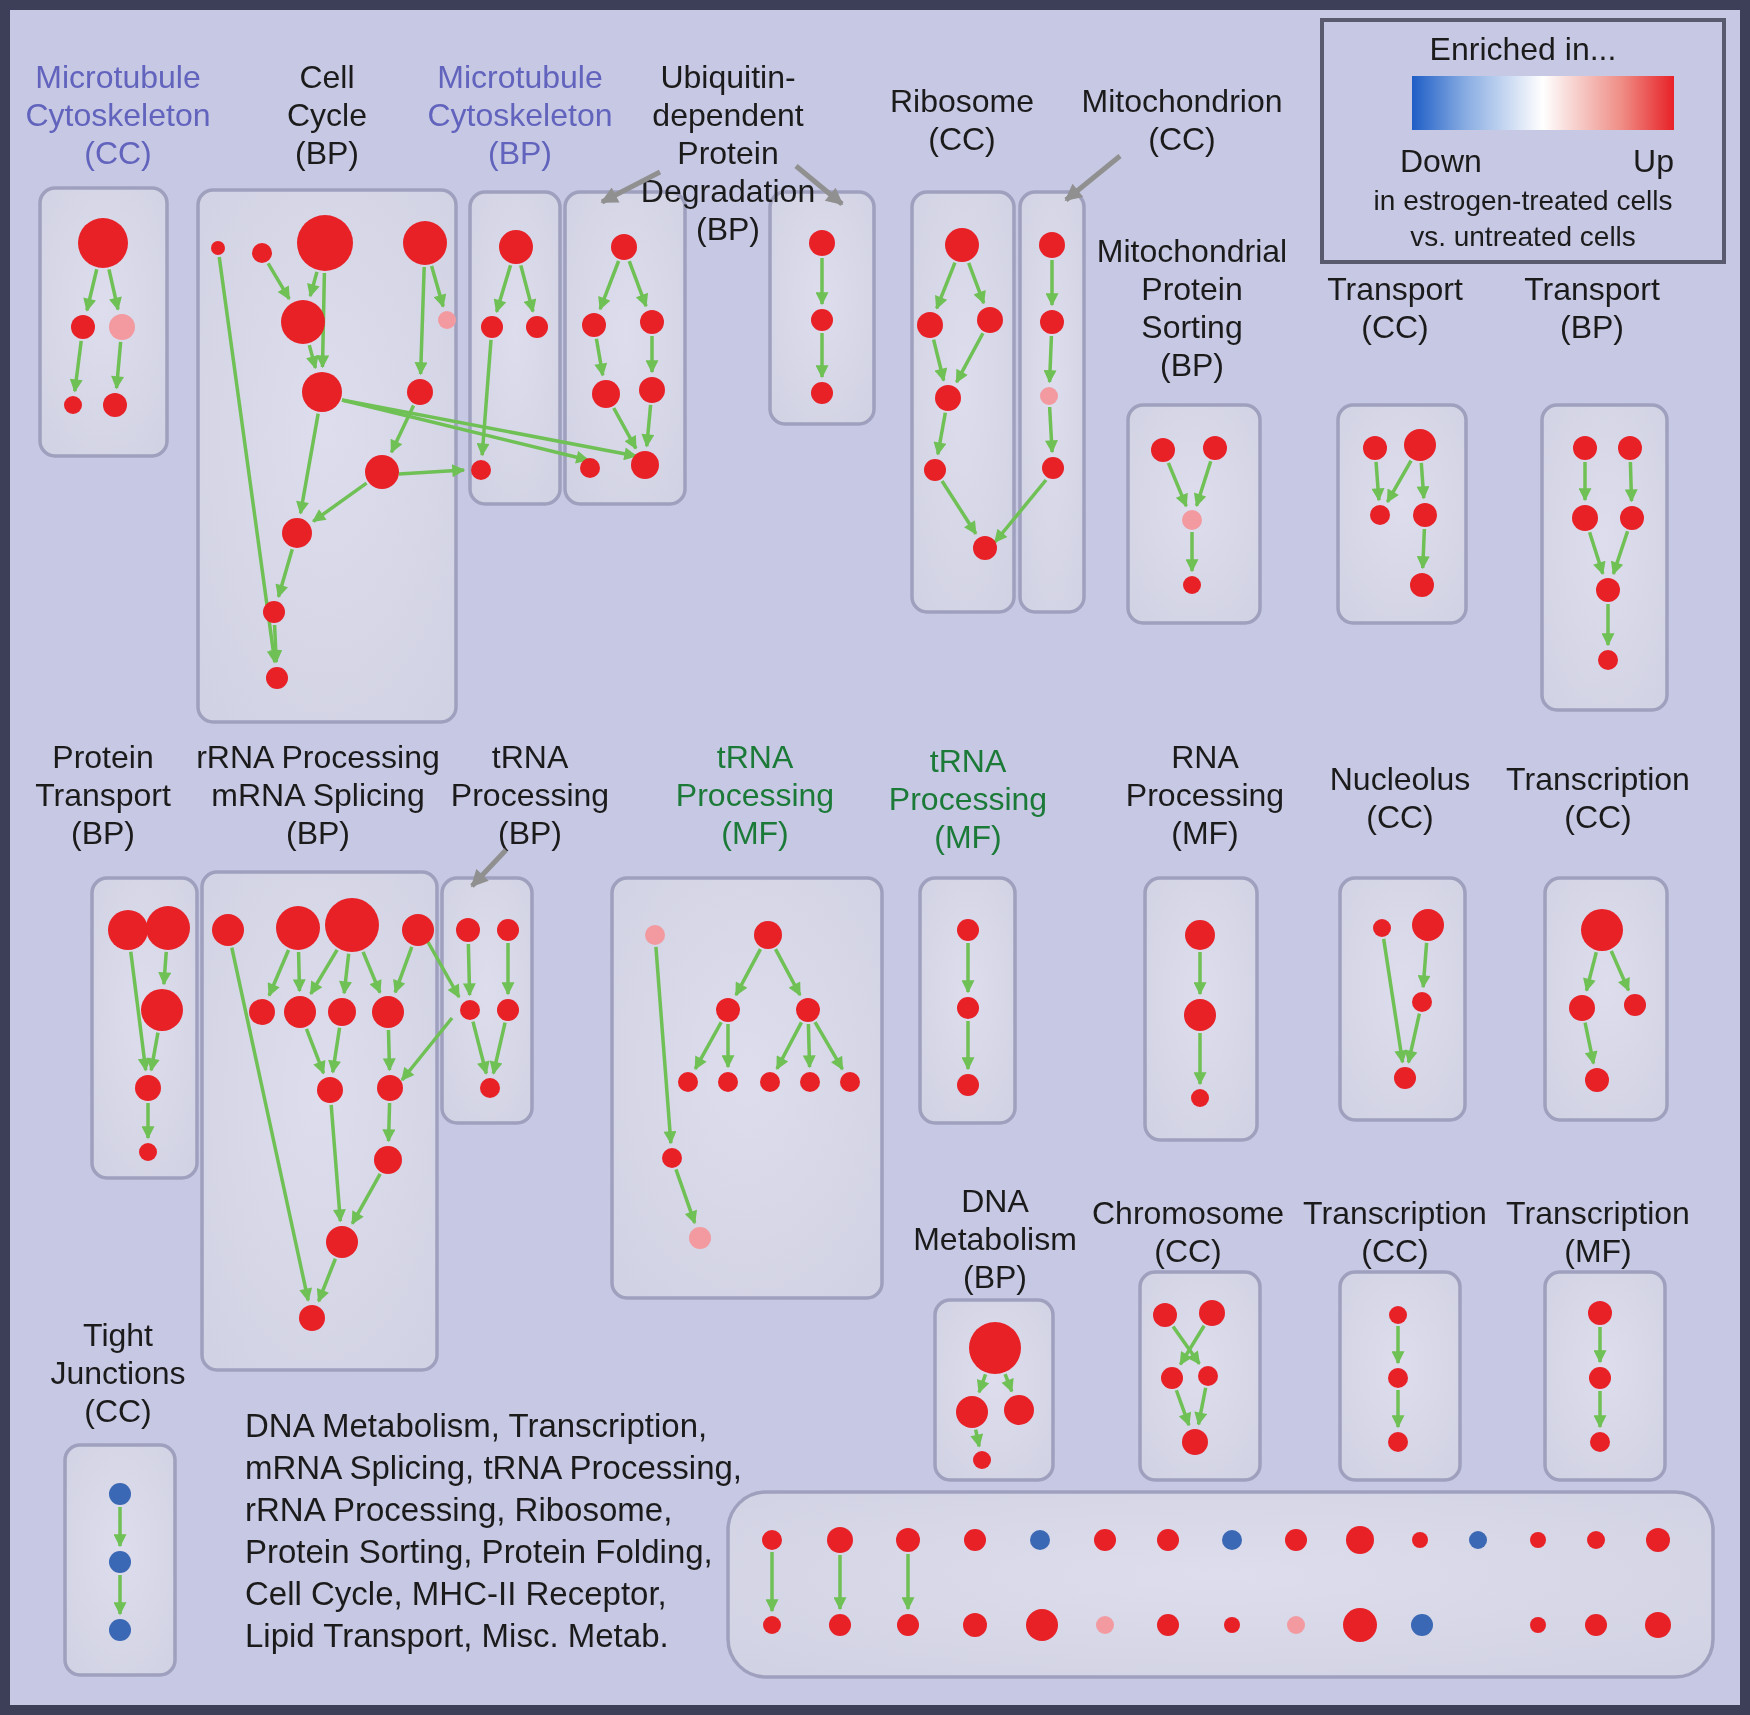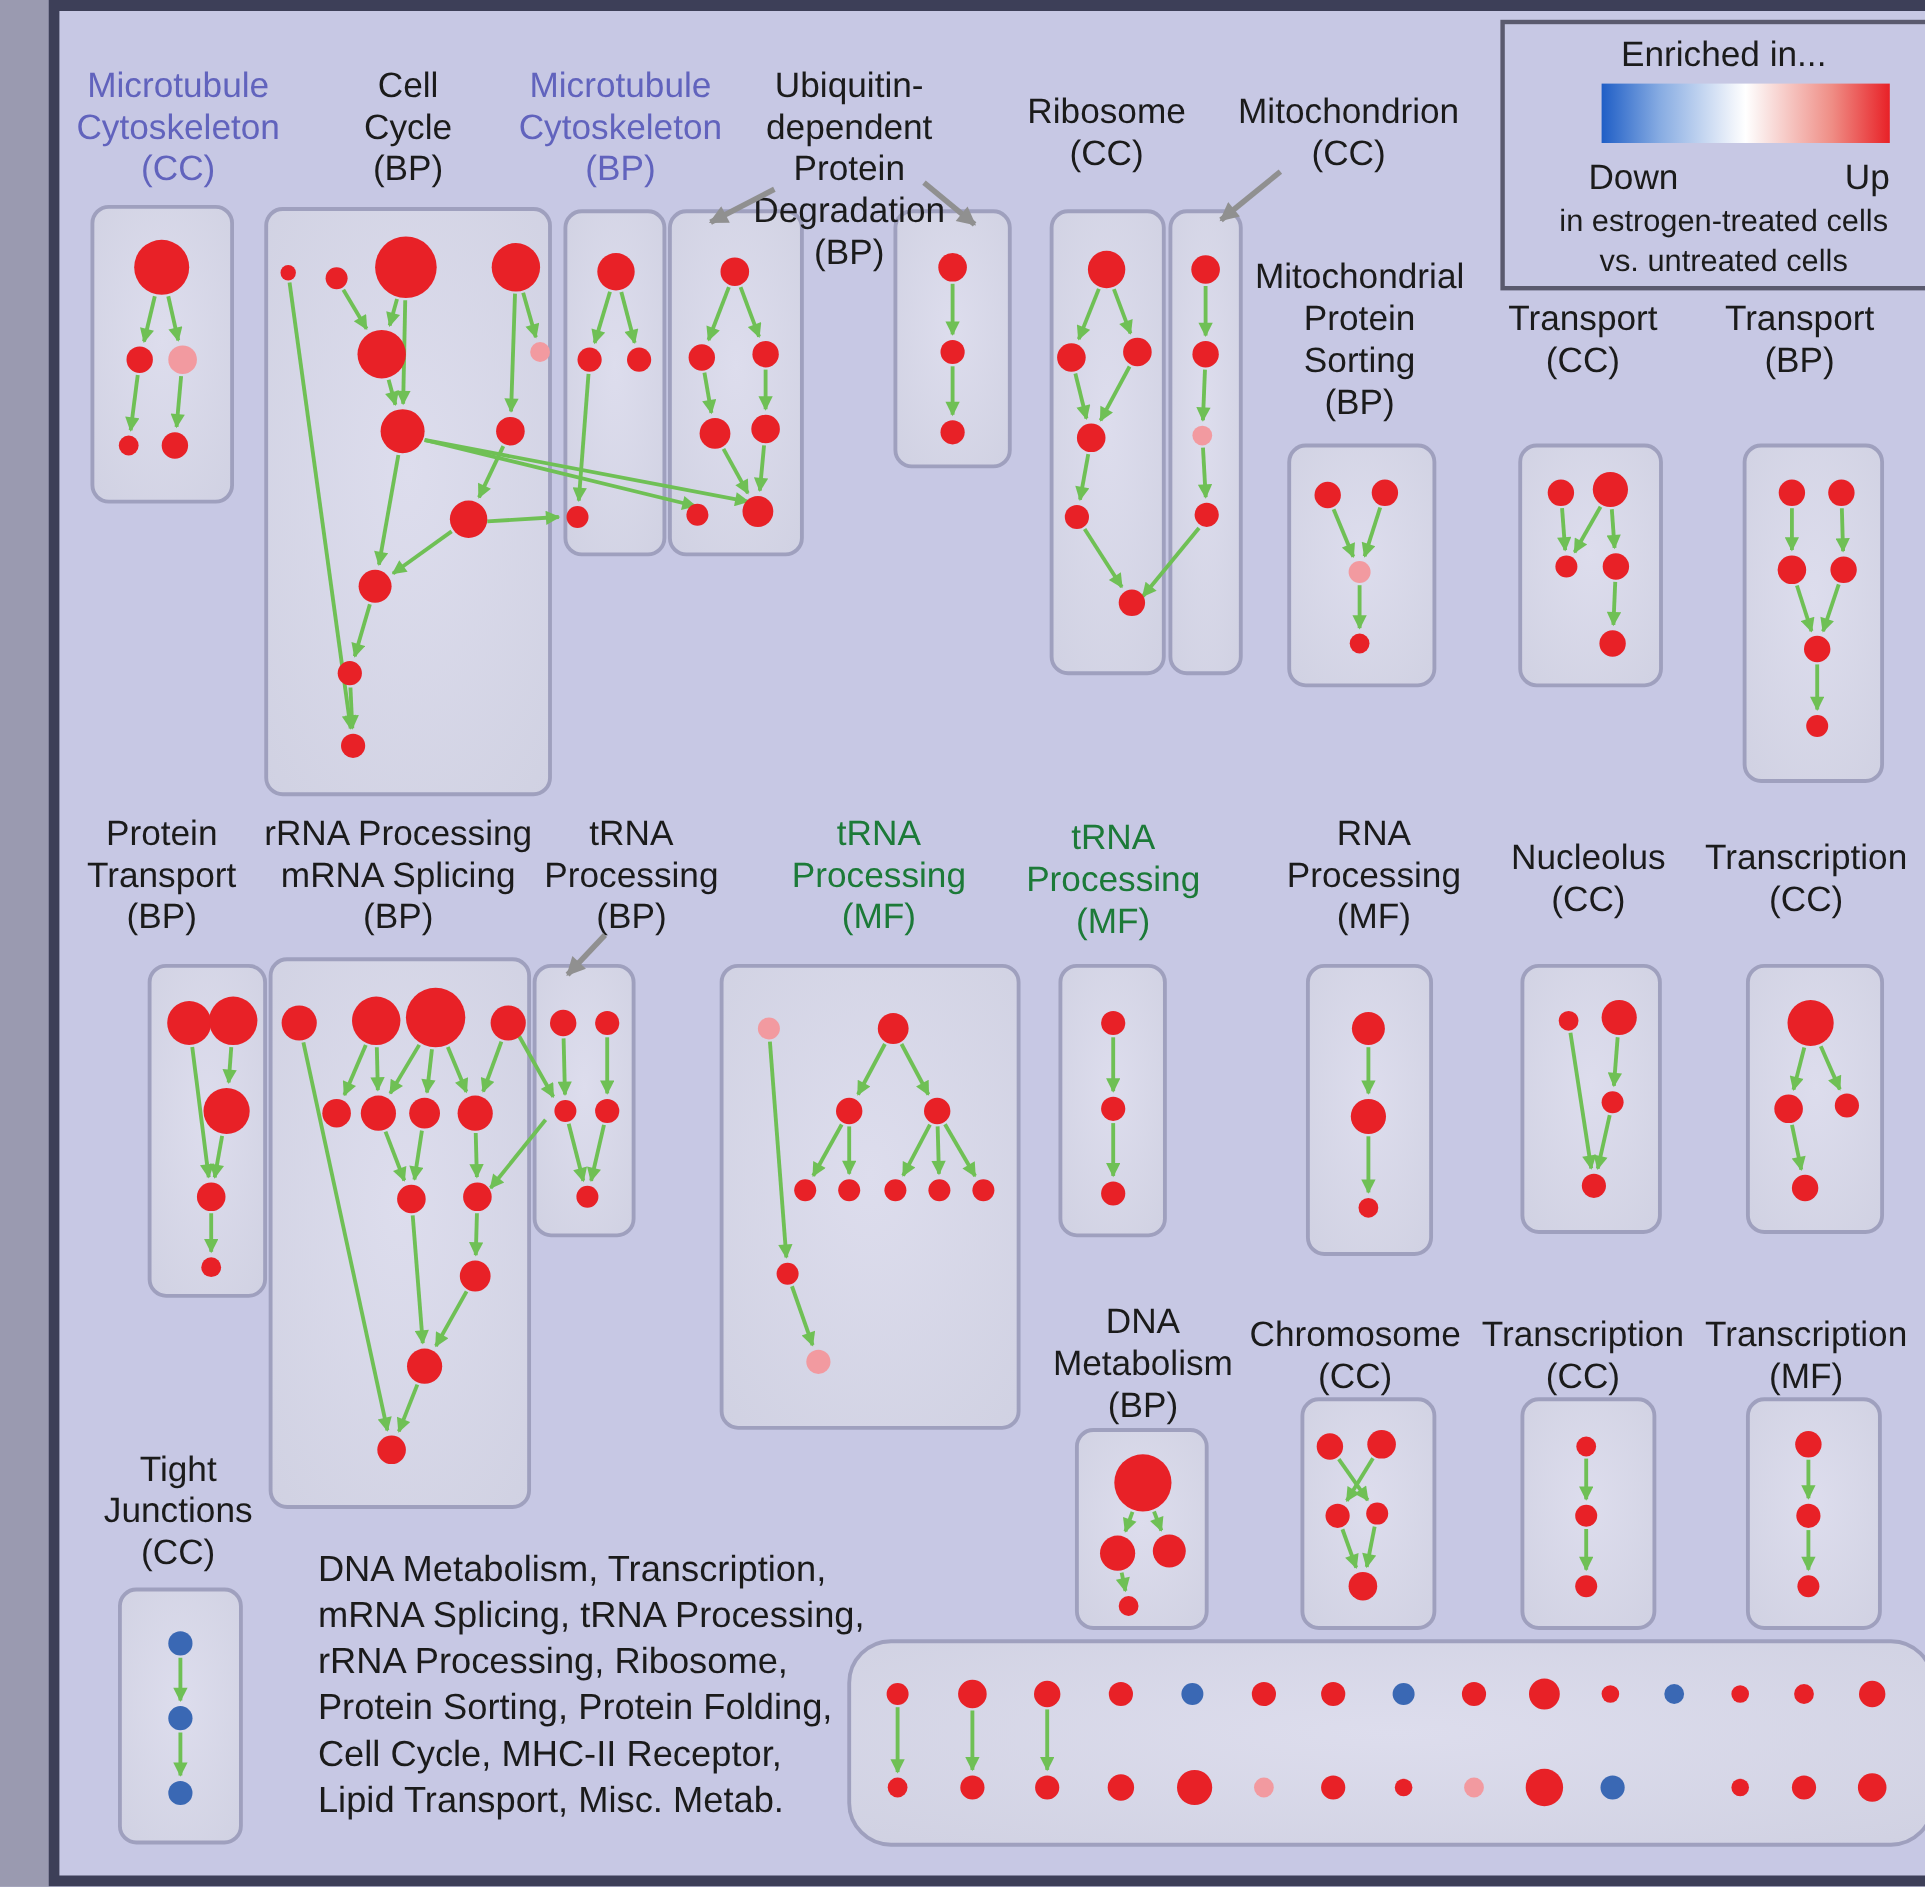--- a/index.html
+++ b/index.html
@@ -1,19 +1,18 @@
 <!DOCTYPE html>
 <html><head>
 <meta charset="utf-8">
 <style>
   html,body{margin:0;padding:0;background:#9a9ab0;}
   #canvas{
     width:1606px;height:1715px;position:relative;
     font-family:"Liberation Sans", sans-serif;
-    margin-left:44px;
   }
   svg{display:block;}
   text{font-family:"Liberation Sans", sans-serif;}
 </style>
 </head>
 <body>
 
 <div id="canvas">
   <svg id="fig" width="1750" height="1715" viewBox="0 0 1750 1715" xmlns="http://www.w3.org/2000/svg">
       <defs>

